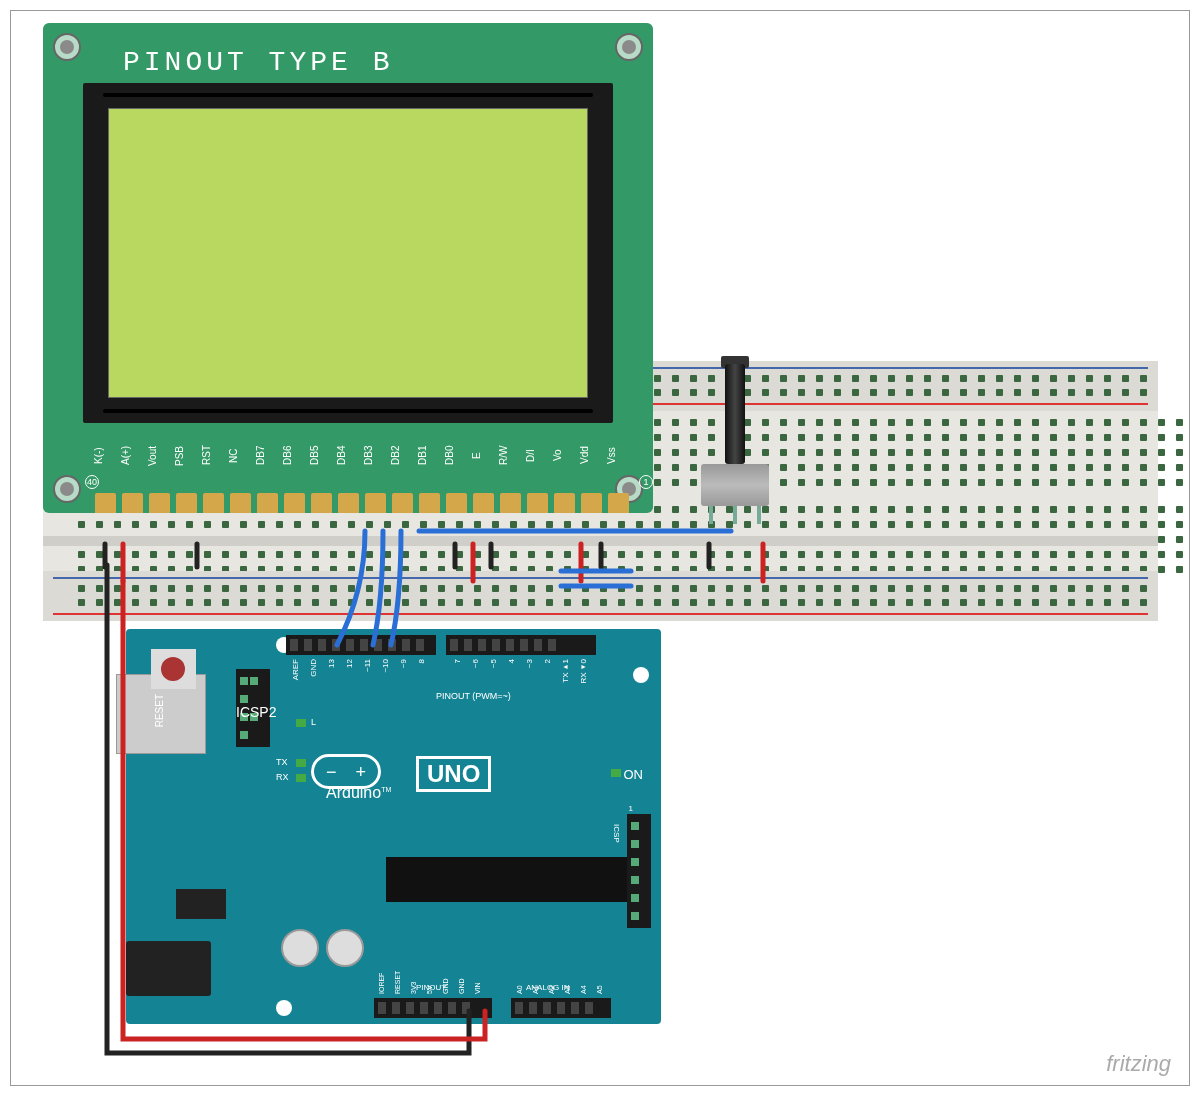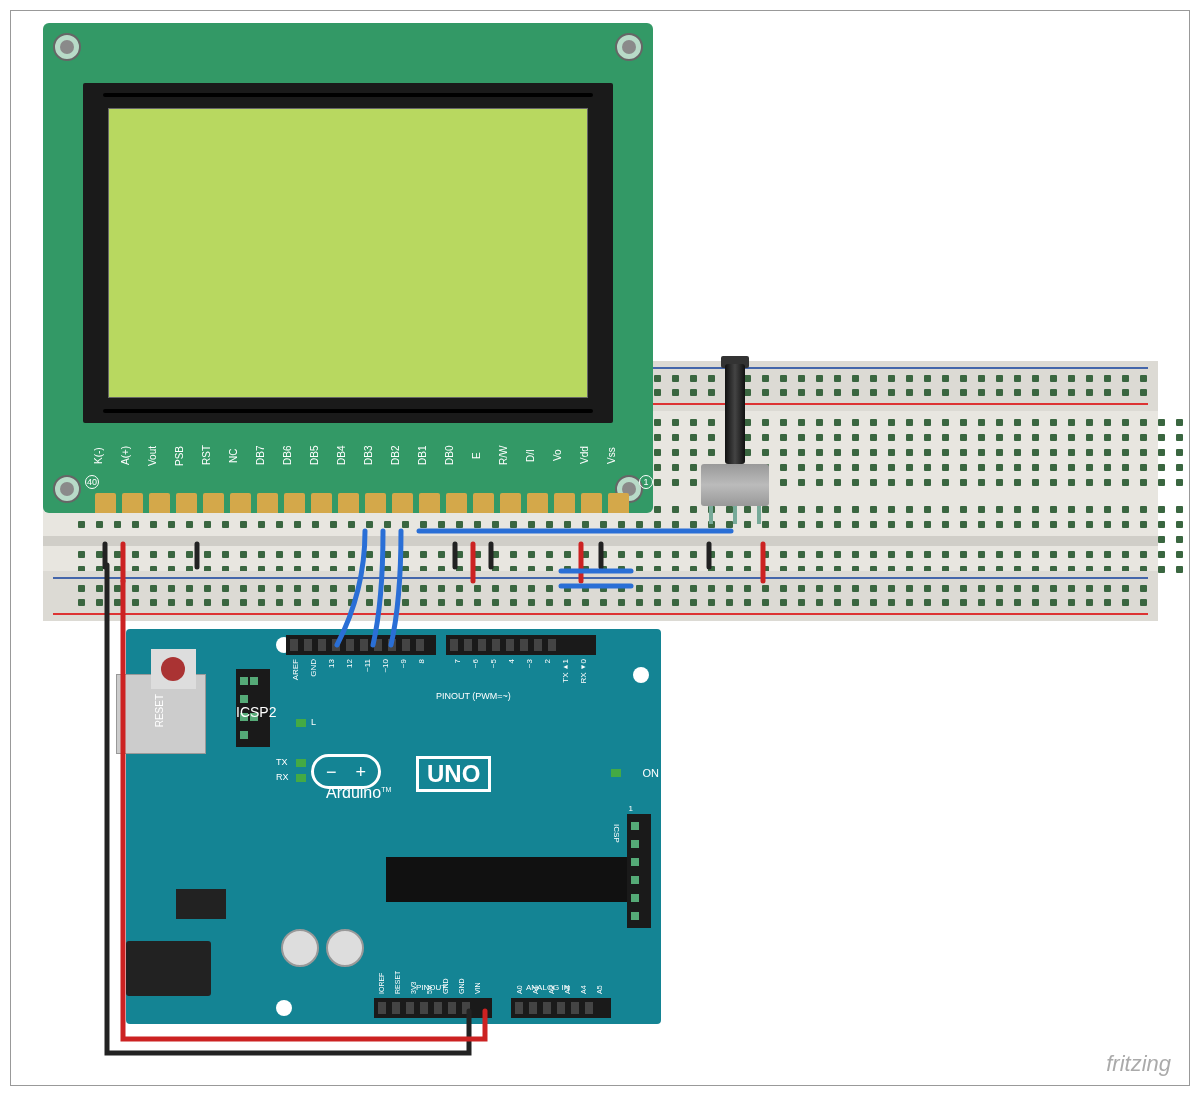--- a/index.html
+++ b/index.html
@@ -972,20 +972,21 @@
           <div class="hole"></div>
         </div>
     </div>
   </div>
 
   <div class="lcd-module">
     <div class="screw" style="top:10px;left:10px"></div>
     <div class="screw" style="top:10px;right:10px"></div>
     <div class="screw" style="bottom:10px;left:10px"></div>
     <div class="screw" style="bottom:10px;right:10px"></div>
+    <div class="lcd-title">PINOUT TYPE B</div>
     <div class="lcd-frame">
       <div class="lcd-screen"></div>
     </div>
     <div class="lcd-pins" id="lcd-pin-labels">
         <div class="pin-label">K(-)</div>
         <div class="pin-label">A(+)</div>
         <div class="pin-label">Vout</div>
         <div class="pin-label">PSB</div>
         <div class="pin-label">RST</div>
         <div class="pin-label">NC</div>
@@ -1097,21 +1098,21 @@
     </div>
     <div class="ard-text" style="top:75px;left:110px;font-size:14px">ICSP2</div>
 
     <div class="ard-led" style="top:90px;left:170px"></div>
     <div class="ard-text" style="top:88px;left:185px;font-size:9px">L</div>
     <div class="ard-led" style="top:130px;left:170px"></div>
     <div class="ard-text" style="top:128px;left:150px;font-size:9px">TX</div>
     <div class="ard-led" style="top:145px;left:170px"></div>
     <div class="ard-text" style="top:143px;left:150px;font-size:9px">RX</div>
     <div class="ard-led" style="top:140px;right:40px"></div>
-    <div class="ard-text" style="top:138px;right:2px;font-size:11px">ON</div>
+    <div class="ard-text" style="top:138px;right:18px;font-size:13px">ON</div>
 
     <div class="ard-infinity">
       <div style="position:absolute;top:5px;left:12px;color:#fff;font-size:18px">−</div>
       <div style="position:absolute;top:5px;right:12px;color:#fff;font-size:18px">+</div>
     </div>
     <div class="ard-logo"><span>Arduino</span><sup style="font-size:7px">TM</sup></div>
     <div class="ard-uno">UNO</div>
 
     <div class="ard-chip"></div>
     <div class="ard-cap" style="top:300px;left:155px"></div>

